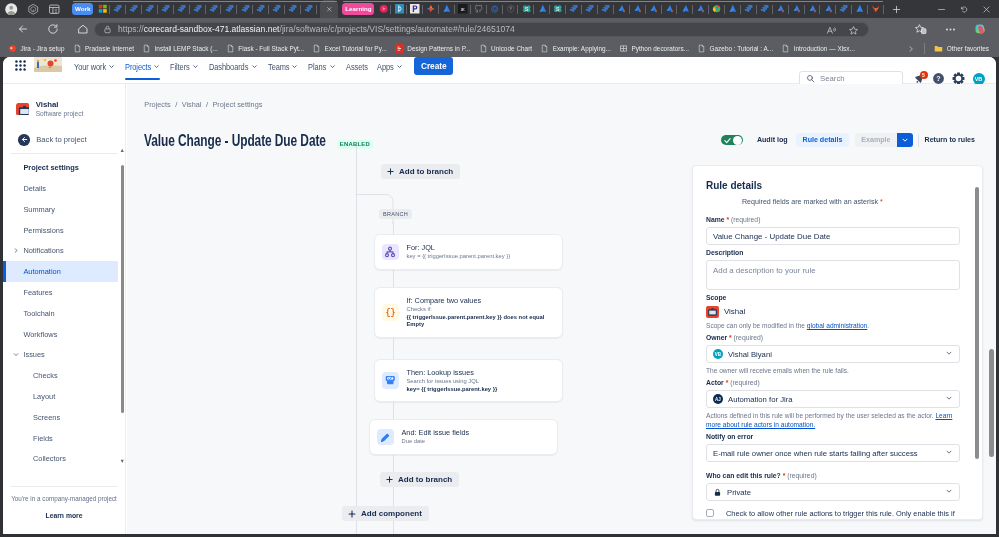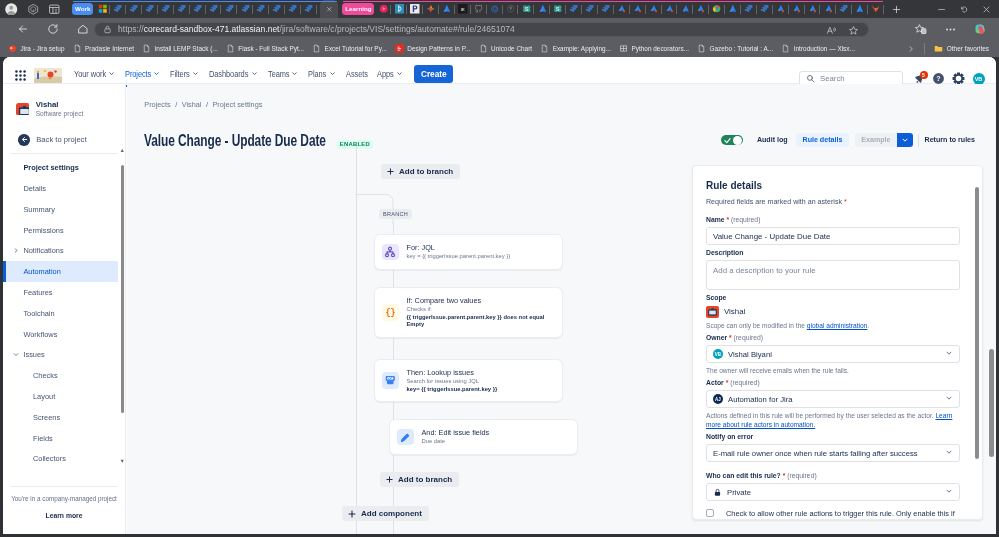--- a/index.html
+++ b/index.html
@@ -61,21 +61,21 @@
   .bm span.t { font-size:6.4px; color:#eceded; letter-spacing:0.02px;}
   .bm-ovf { margin-left:auto; display:flex; align-items:center; }
 
   
   #page {
     position:absolute; left:3px; top:57px; width:993px; height:477px;
     background:#fff; border-top-left-radius:7px; border-top-right-radius:7px; overflow:hidden;
   }
   .jheader {
     position:absolute; left:0; top:0; width:993px; height:27px; background:#fff;
-    border-bottom:1px solid #ebecf0; display:flex; align-items:flex-end;
+    border-bottom:1px solid #ebecf0; display:flex; align-items:flex-start;
   }
   .appsq { margin-left:9px; width:16px; height:16px; display:flex; align-items:center; justify-content:center; }
   .logoimg { margin-left:6px; width:28px; height:15px; border-radius:1px; overflow:hidden; }
   .navitems { display:flex; align-items:center; margin-left:7px; gap:0px; }
   .navitem {
     font-size:9.3px; color:#42526e; padding:3px 5px; display:flex; align-items:center; gap:2px;
     border-radius:3px; height:19px; letter-spacing:-0.1px;
   }
   .sqz { display:inline-block; transform:scaleX(0.80); transform-origin:left center; white-space:nowrap; }
   .navitem.active { color:#0b5ed7; font-weight:normal; position:relative; }
@@ -163,21 +163,21 @@
   .card-s b { color:#172b4d; font-weight:bold; }
 
   
   .rpanel {
     position:absolute; left:565px; top:81px; width:291px; height:355px; background:#fff;
     border:1px solid #ebecf0; border-radius:4px; overflow:hidden;
     box-shadow:0 1px 2px rgba(9,30,66,0.10);
   }
   .rp-inner { position:absolute; left:0; top:0; right:0; bottom:0; padding:14px 22px 0 13px; }
   .rp-h { font-size:10px; font-weight:bold; color:#172b4d; margin-bottom:7px; line-height:11px;}
-  .rp-note { font-size:7.1px; color:#42526e; margin-bottom:9px; line-height:9px;}
+  .rp-note { font-size:7.1px; color:#42526e; margin-bottom:9px; line-height:9px;margin-left:36px;}
   .rp-note .ast { color:#de350b; }
   .rp-lab { font-size:6.8px; font-weight:bold; color:#172b4d; margin-bottom:3px; line-height:8px;}
   .rp-lab .ast { color:#de350b; font-weight:bold;}
   .rp-lab .opt { font-weight:normal; color:#6b778c; }
   .rp-input {
     border:1px solid #dfe1e6; border-radius:3px; height:18px; display:flex; align-items:center;
     padding:0 6px; font-size:7.9px; color:#172b4d; background:#fff;
   }
   .rp-area {
     border:1px solid #dfe1e6; border-radius:3px; height:30px; padding:5px 6px; font-size:7.9px; color:#7a869a; background:#fff;
@@ -1108,21 +1108,21 @@
                 <path d="M5.6 13.2 H18.4 V17.4 a2.4 2.4 0 0 1 -2.4 2.4 H8 a2.4 2.4 0 0 1 -2.4 -2.4 Z" fill="#3b82f6"></path>
                 <rect x="6.8" y="15.6" width="10.4" height="1.3" rx="0.6" fill="#2563c9" opacity="0.55"></rect>
               </svg>
             </div>
        <div>
               <div class="card-t">Then: Lookup issues</div>
               <div class="card-s">Search for issues using JQL</div>
               <div class="card-s"><b>key= {{ triggerIssue.parent.key }}</b></div>
             </div>
           </div>
-          <div class="card" style="left: 262px; top: 273px; width: 189px;">
+          <div class="card" style="left: 242px; top: 273px; width: 189px;">
             <div class="card-ico" style="background:#deebff">
               <svg width="12.5" height="12.5" viewBox="0 0 24 24">
                 <path d="M5.4 14.8 L14.6 5.6 a1.6 1.6 0 0 1 2.3 0 l2.1 2.1 a1.6 1.6 0 0 1 0 2.3 L9.8 19.2 L4.2 20.6z" fill="#2f7df4"></path>
                 <path d="M4.2 20.6 L5.4 15.5 L9.3 19.4z" fill="#2f7df4"></path>
                 <circle cx="5.3" cy="19.5" r="1.2" fill="#1d5fd4"></circle>
               </svg>
             </div>
        <div>
               <div class="card-t">And: Edit issue fields</div>
               <div class="card-s">Due date</div>

